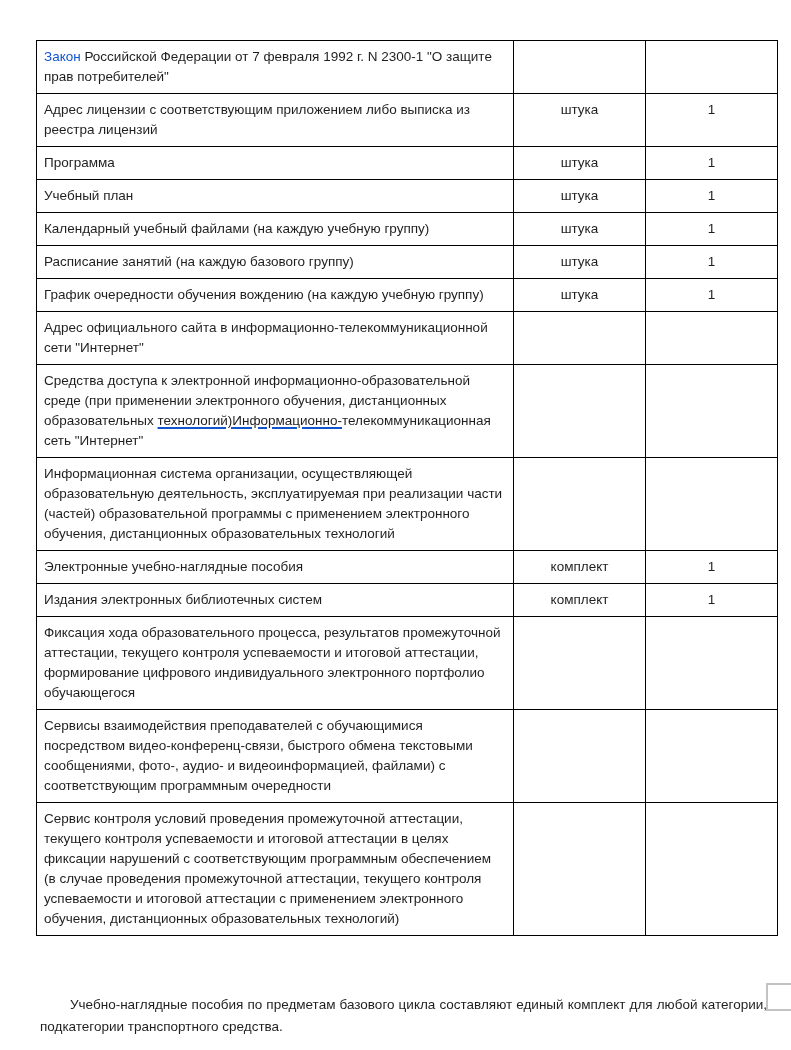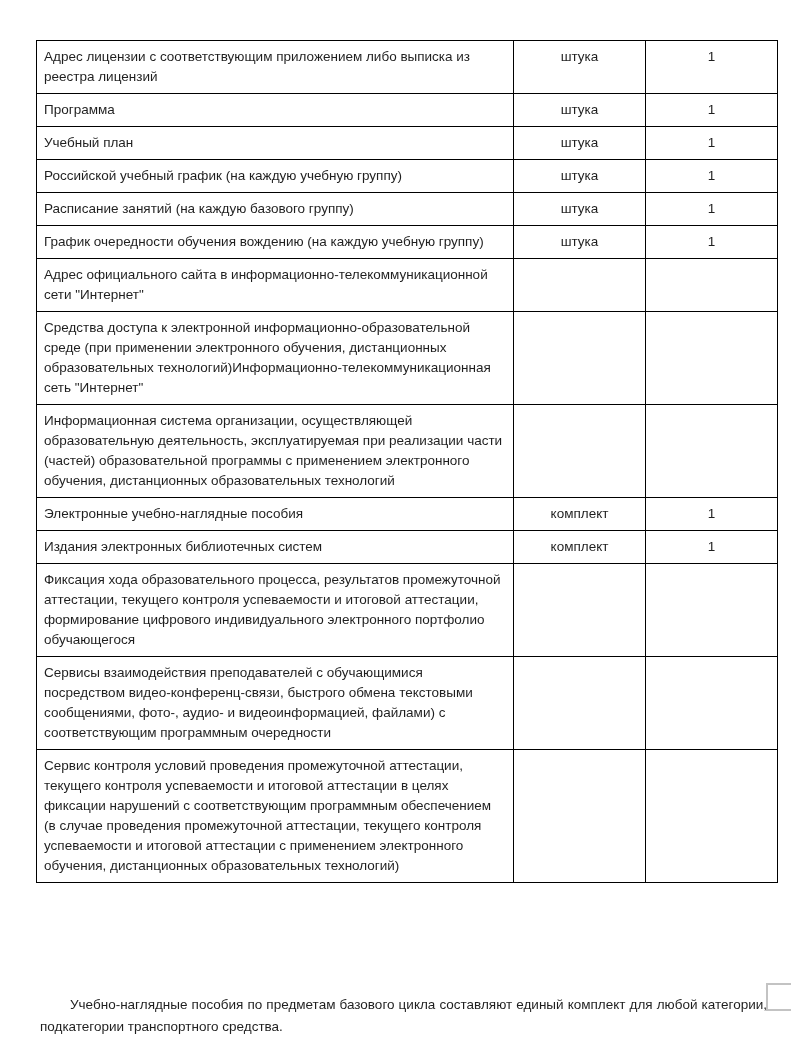--- a/index.html
+++ b/index.html
@@ -28,20 +28,21 @@
     padding: 6px 10px 6px 7px;
     word-wrap: break-word;
   }
   .doc-table td.c-unit,
   .doc-table td.c-qty {
     text-align: center;
     padding: 6px 2px;
   }
   .link { color: #1155cc; cursor: pointer; }
   .blue-underline {
+    text-decoration: underline;
     text-decoration-color: #1155cc;
     text-decoration-thickness: 1.5px;
     text-underline-offset: 2px;
     cursor: pointer;
   }
   p.note {
     position: absolute;
     left: 36px; top: 990px;
     width: 727px;
     margin: 4px;
@@ -64,36 +65,41 @@
 <div class="page">
 
   <table class="doc-table">
     <colgroup>
       <col style="width:477px">
       <col style="width:132px">
       <col style="width:132px">
     </colgroup>
     <tbody>
         <tr>
+          <td class="c-name"><span class="link">Закон</span><span> Российской Федерации от 7 февраля 1992 г. N 2300-1 "О защите прав потребителей"</span></td>
+          <td class="c-unit"></td>
+          <td class="c-qty"></td>
+        </tr>
+        <tr>
           <td class="c-name"><span>Адрес лицензии с соответствующим приложением либо выписка из реестра лицензий</span></td>
           <td class="c-unit">штука</td>
           <td class="c-qty">1</td>
         </tr>
         <tr>
           <td class="c-name"><span>Программа</span></td>
           <td class="c-unit">штука</td>
           <td class="c-qty">1</td>
         </tr>
         <tr>
           <td class="c-name"><span>Учебный план</span></td>
           <td class="c-unit">штука</td>
           <td class="c-qty">1</td>
         </tr>
         <tr>
-          <td class="c-name"><span>Российской учебный график (на каждую учебную группу)</span></td>
+          <td class="c-name"><span>Календарный учебный файлами (на каждую учебную группу)</span></td>
           <td class="c-unit">штука</td>
           <td class="c-qty">1</td>
         </tr>
         <tr>
           <td class="c-name"><span>Расписание занятий (на каждую базового группу)</span></td>
           <td class="c-unit">штука</td>
           <td class="c-qty">1</td>
         </tr>
         <tr>
           <td class="c-name"><span>График очередности обучения вождению (на каждую учебную группу)</span></td>

